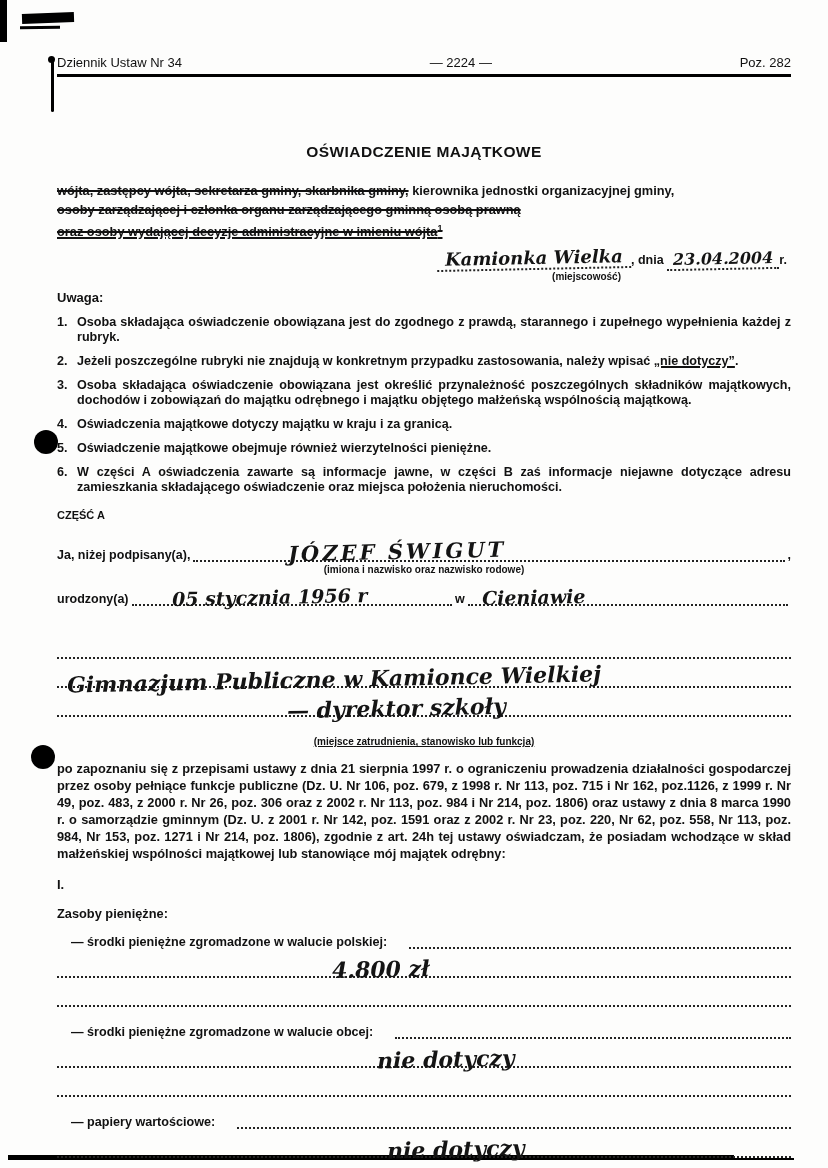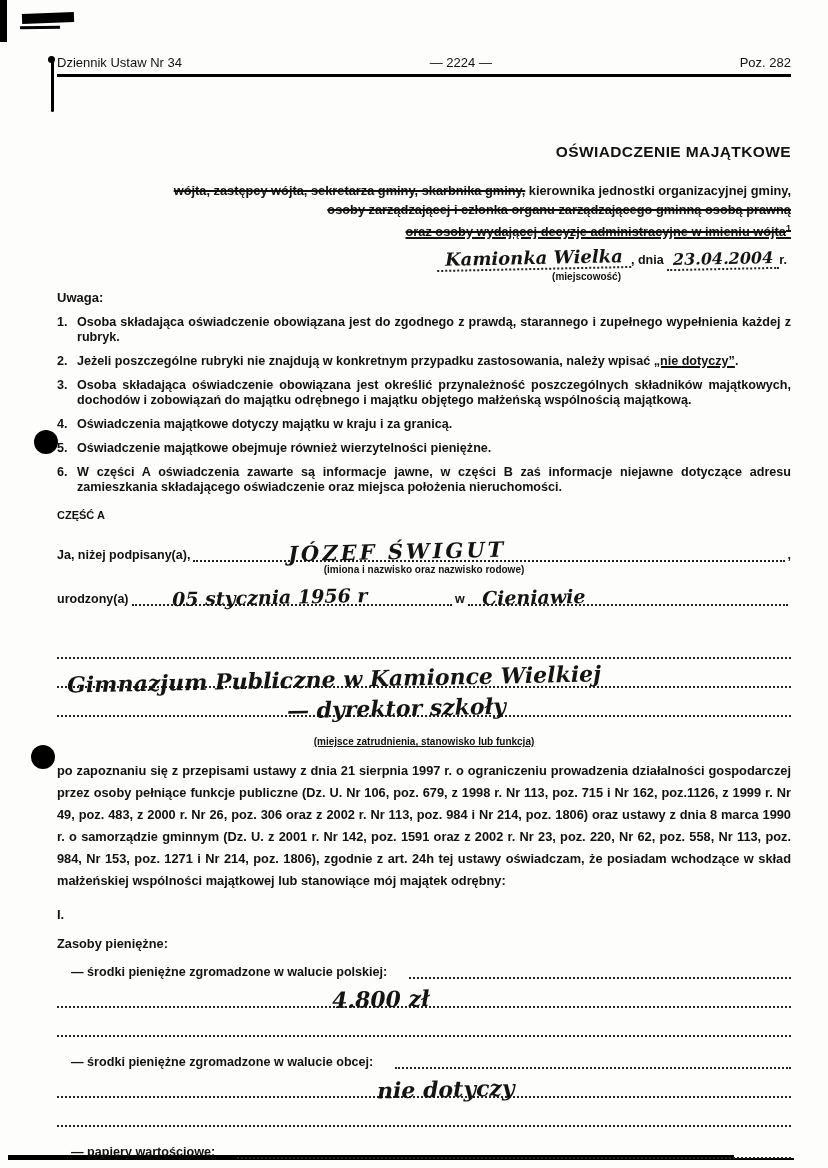--- a/index.html
+++ b/index.html
@@ -16,22 +16,22 @@
   .art-bottomline{left:8px;top:1155px;width:726px;height:5px;}
   .art-bottomline2{left:734px;top:1158px;width:60px;height:2px;}
   .punch{position:absolute;background:#000;border-radius:50%;width:24px;height:24px;}
   .punch1{left:34px;top:430px;}
   .punch2{left:31px;top:745px;}
   
   .header-row{display:flex;justify-content:space-between;align-items:baseline;
               padding-top:55px;font-size:13px;}
   .header-rule{margin-top:4px;height:3px;background:#000;}
   
-  .form-title{margin-top:66px;text-align:right;font-size:15.5px;font-weight:bold;letter-spacing:.4px;}
-  .subtitle{margin-top:20px;text-align:right;font-size:12.8px;font-weight:bold;line-height:19px;}
+  .form-title{margin-top:66px;text-align:center;font-size:15.5px;font-weight:bold;letter-spacing:.4px;}
+  .subtitle{margin-top:20px;text-align:left;font-size:12.8px;font-weight:bold;line-height:19px;}
   .st{text-decoration:line-through;text-decoration-thickness:2px;}
   .st-ul{text-decoration:line-through underline;text-decoration-thickness:2px;}
   sup{font-size:9px;}
   
   .hw{font-family:"DejaVu Serif",serif;font-style:italic;font-weight:bold;color:#141414;
       transform:rotate(-1.2deg);display:inline-block;white-space:nowrap;}
   
   .place-date-row{margin-top:6px;text-align:right;font-size:12.5px;font-weight:bold;padding-right:4px;}
   .hw-place{font-size:18px;border-bottom:2px dotted #222;padding:0 8px;}
   .hw-date{font-size:16px;border-bottom:2px dotted #222;padding:0 6px;}
@@ -53,21 +53,21 @@
   .name-caption{text-align:center;font-size:10px;font-weight:bold;margin-top:2px;}
   .born-row{margin-top:12px;}
   .hw-born{font-size:19px;left:40px;}
   .hw-bornplace{font-size:19px;left:14px;}
   .emp-block{margin-top:24px;}
   .dotline{border-bottom:2px dotted #222;height:27px;position:relative;}
   .dotline .hw{position:absolute;bottom:-6px;}
   .hw-emp1{font-size:22px;left:10px;}
   .hw-emp2{font-size:22px;left:230px;}
   .emp-caption{text-align:center;font-size:10px;font-weight:bold;margin-top:19px;text-decoration:underline;}
-  .legal{margin-top:13px;font-size:12.8px;font-weight:bold;line-height:22px;text-align:justify;}
+  .legal{margin-top:13px;font-size:12.8px;font-weight:bold;line-height:17px;text-align:justify;}
   .section-i{margin-top:15px;font-size:13px;font-weight:bold;}
   .assets-heading{margin-top:14px;font-size:12.8px;font-weight:bold;}
   .field-row{display:flex;align-items:flex-end;margin-top:12px;margin-left:14px;
              font-size:12.6px;font-weight:bold;gap:17px;}
   .field-label{white-space:nowrap;}
   .dots{flex:1;border-bottom:2px dotted #222;height:14px;margin-left:5px;}
   .hw-val{font-size:22px;}
   .hw-amount{left:275px;bottom:-4px;}
   .hw-nd1{left:320px;bottom:-6px;}
   .hw-nd2{left:330px;bottom:-6px;}

